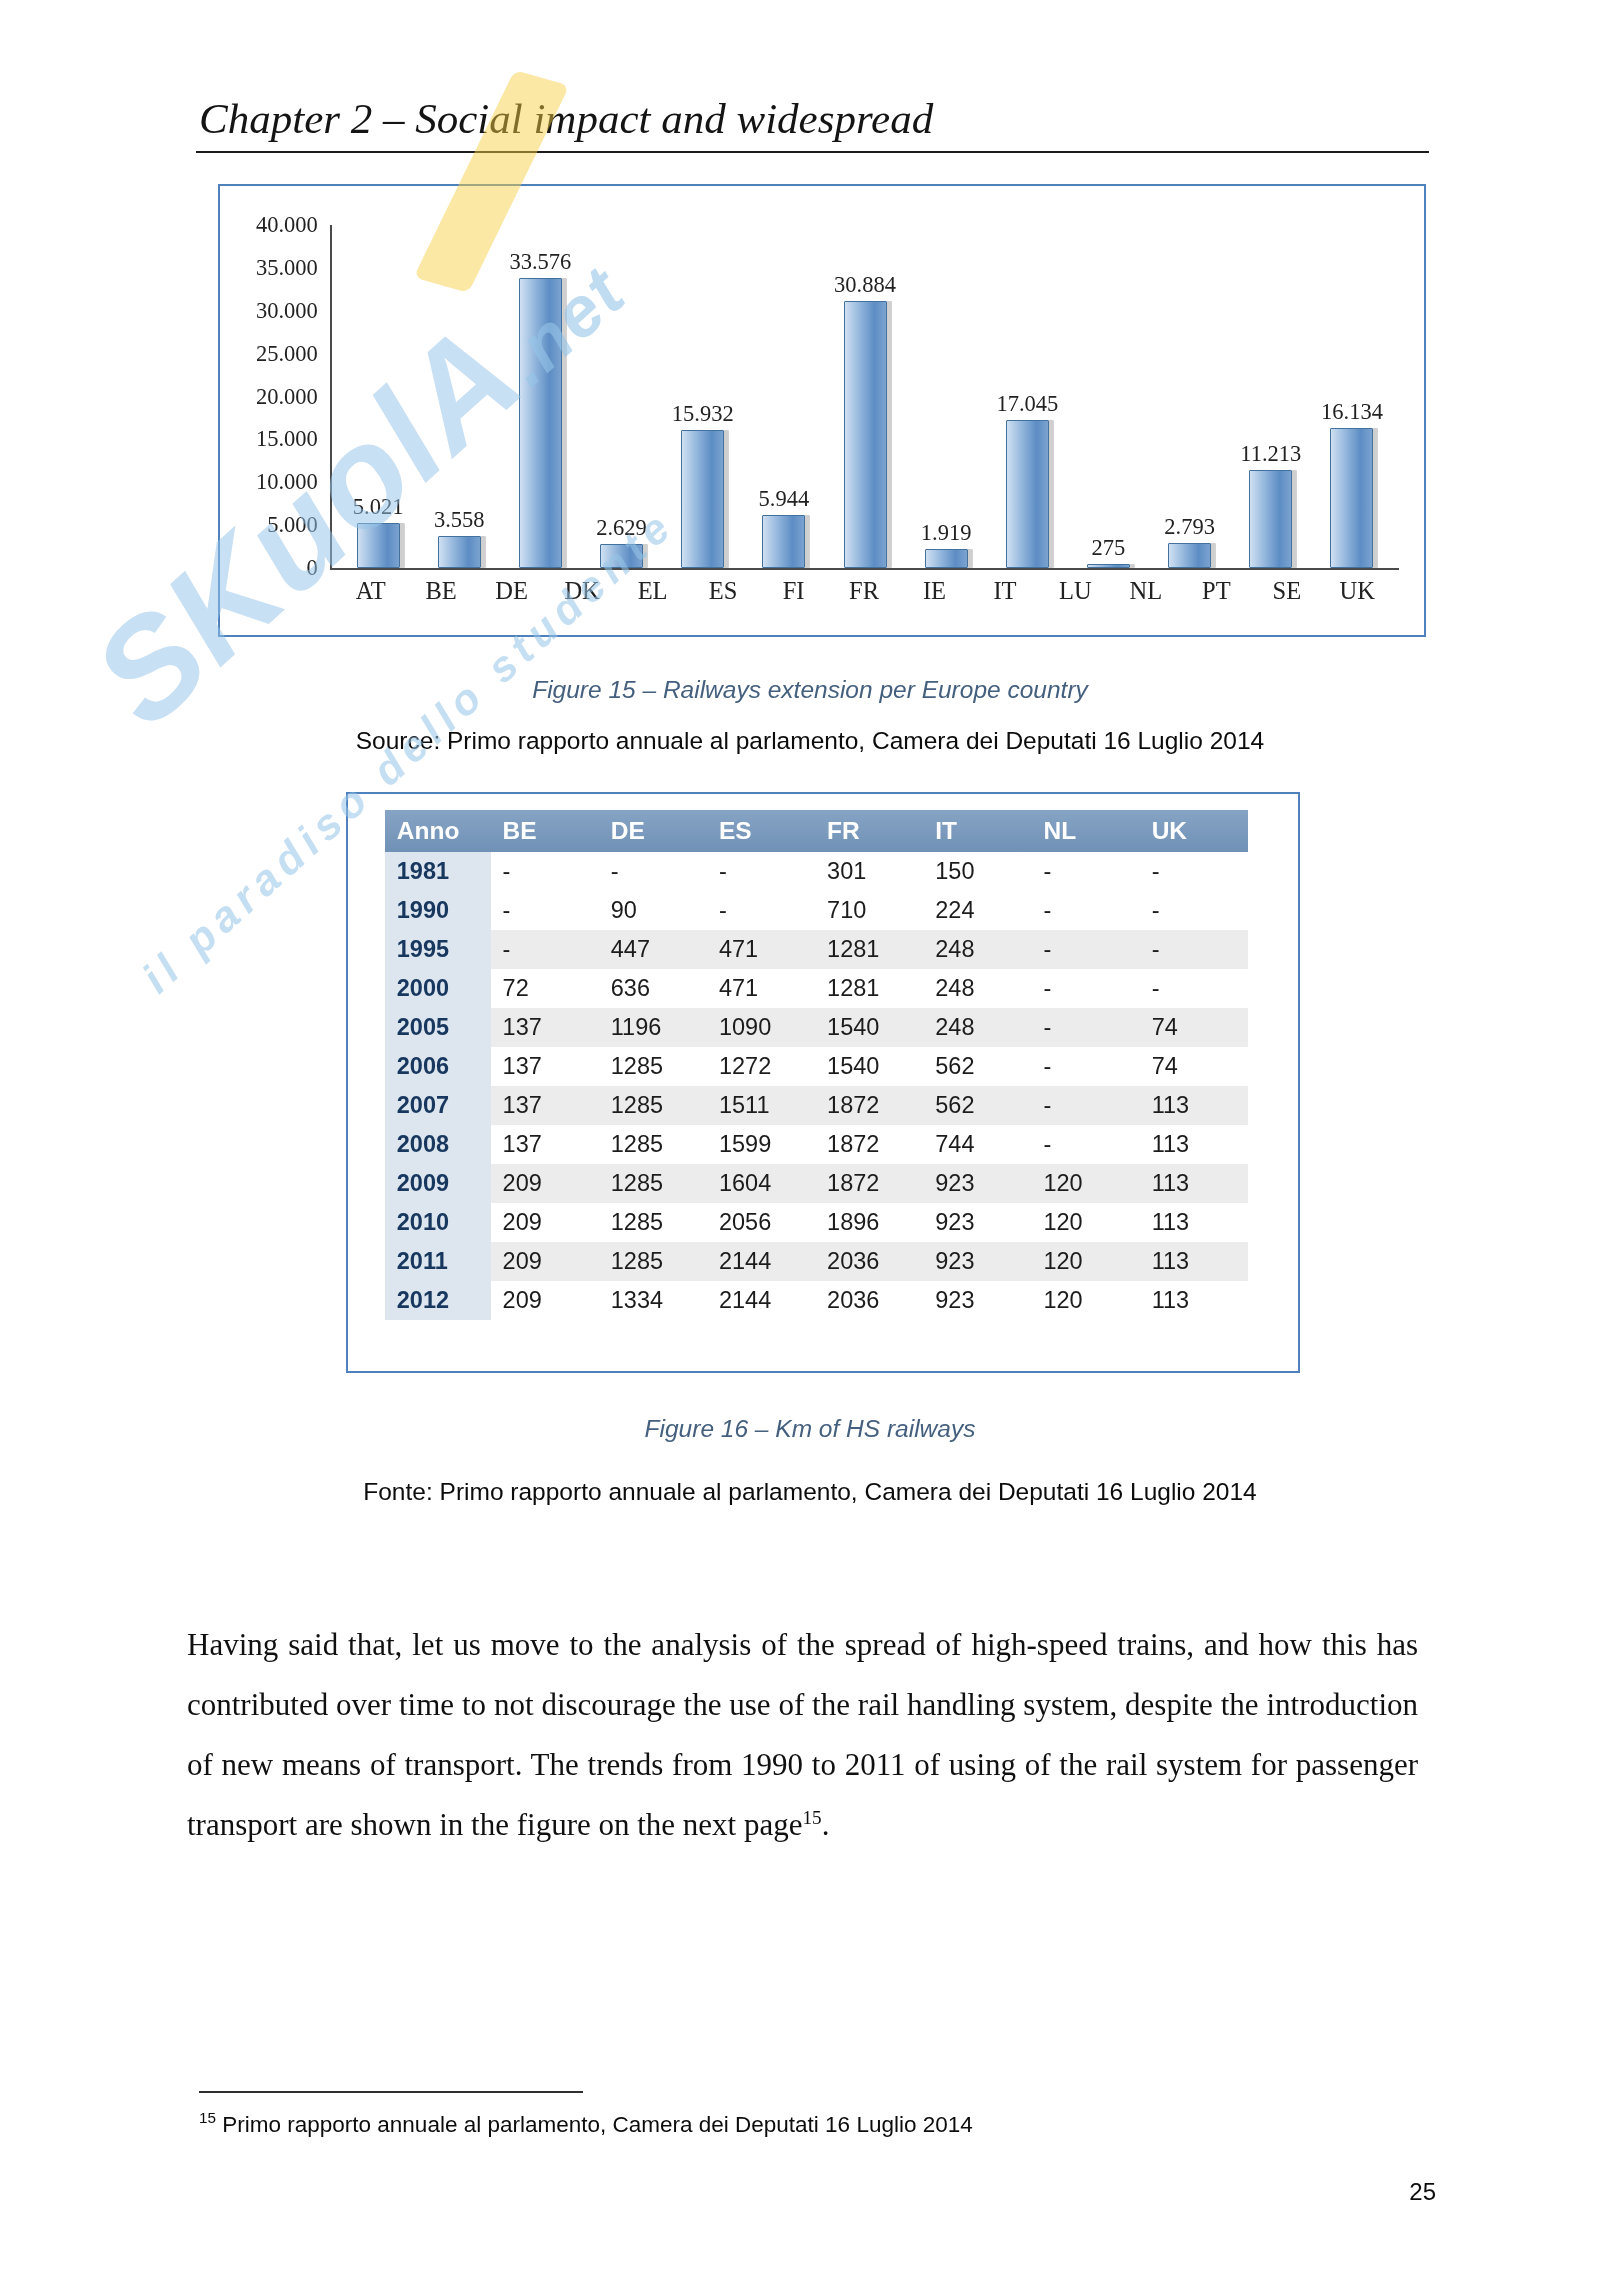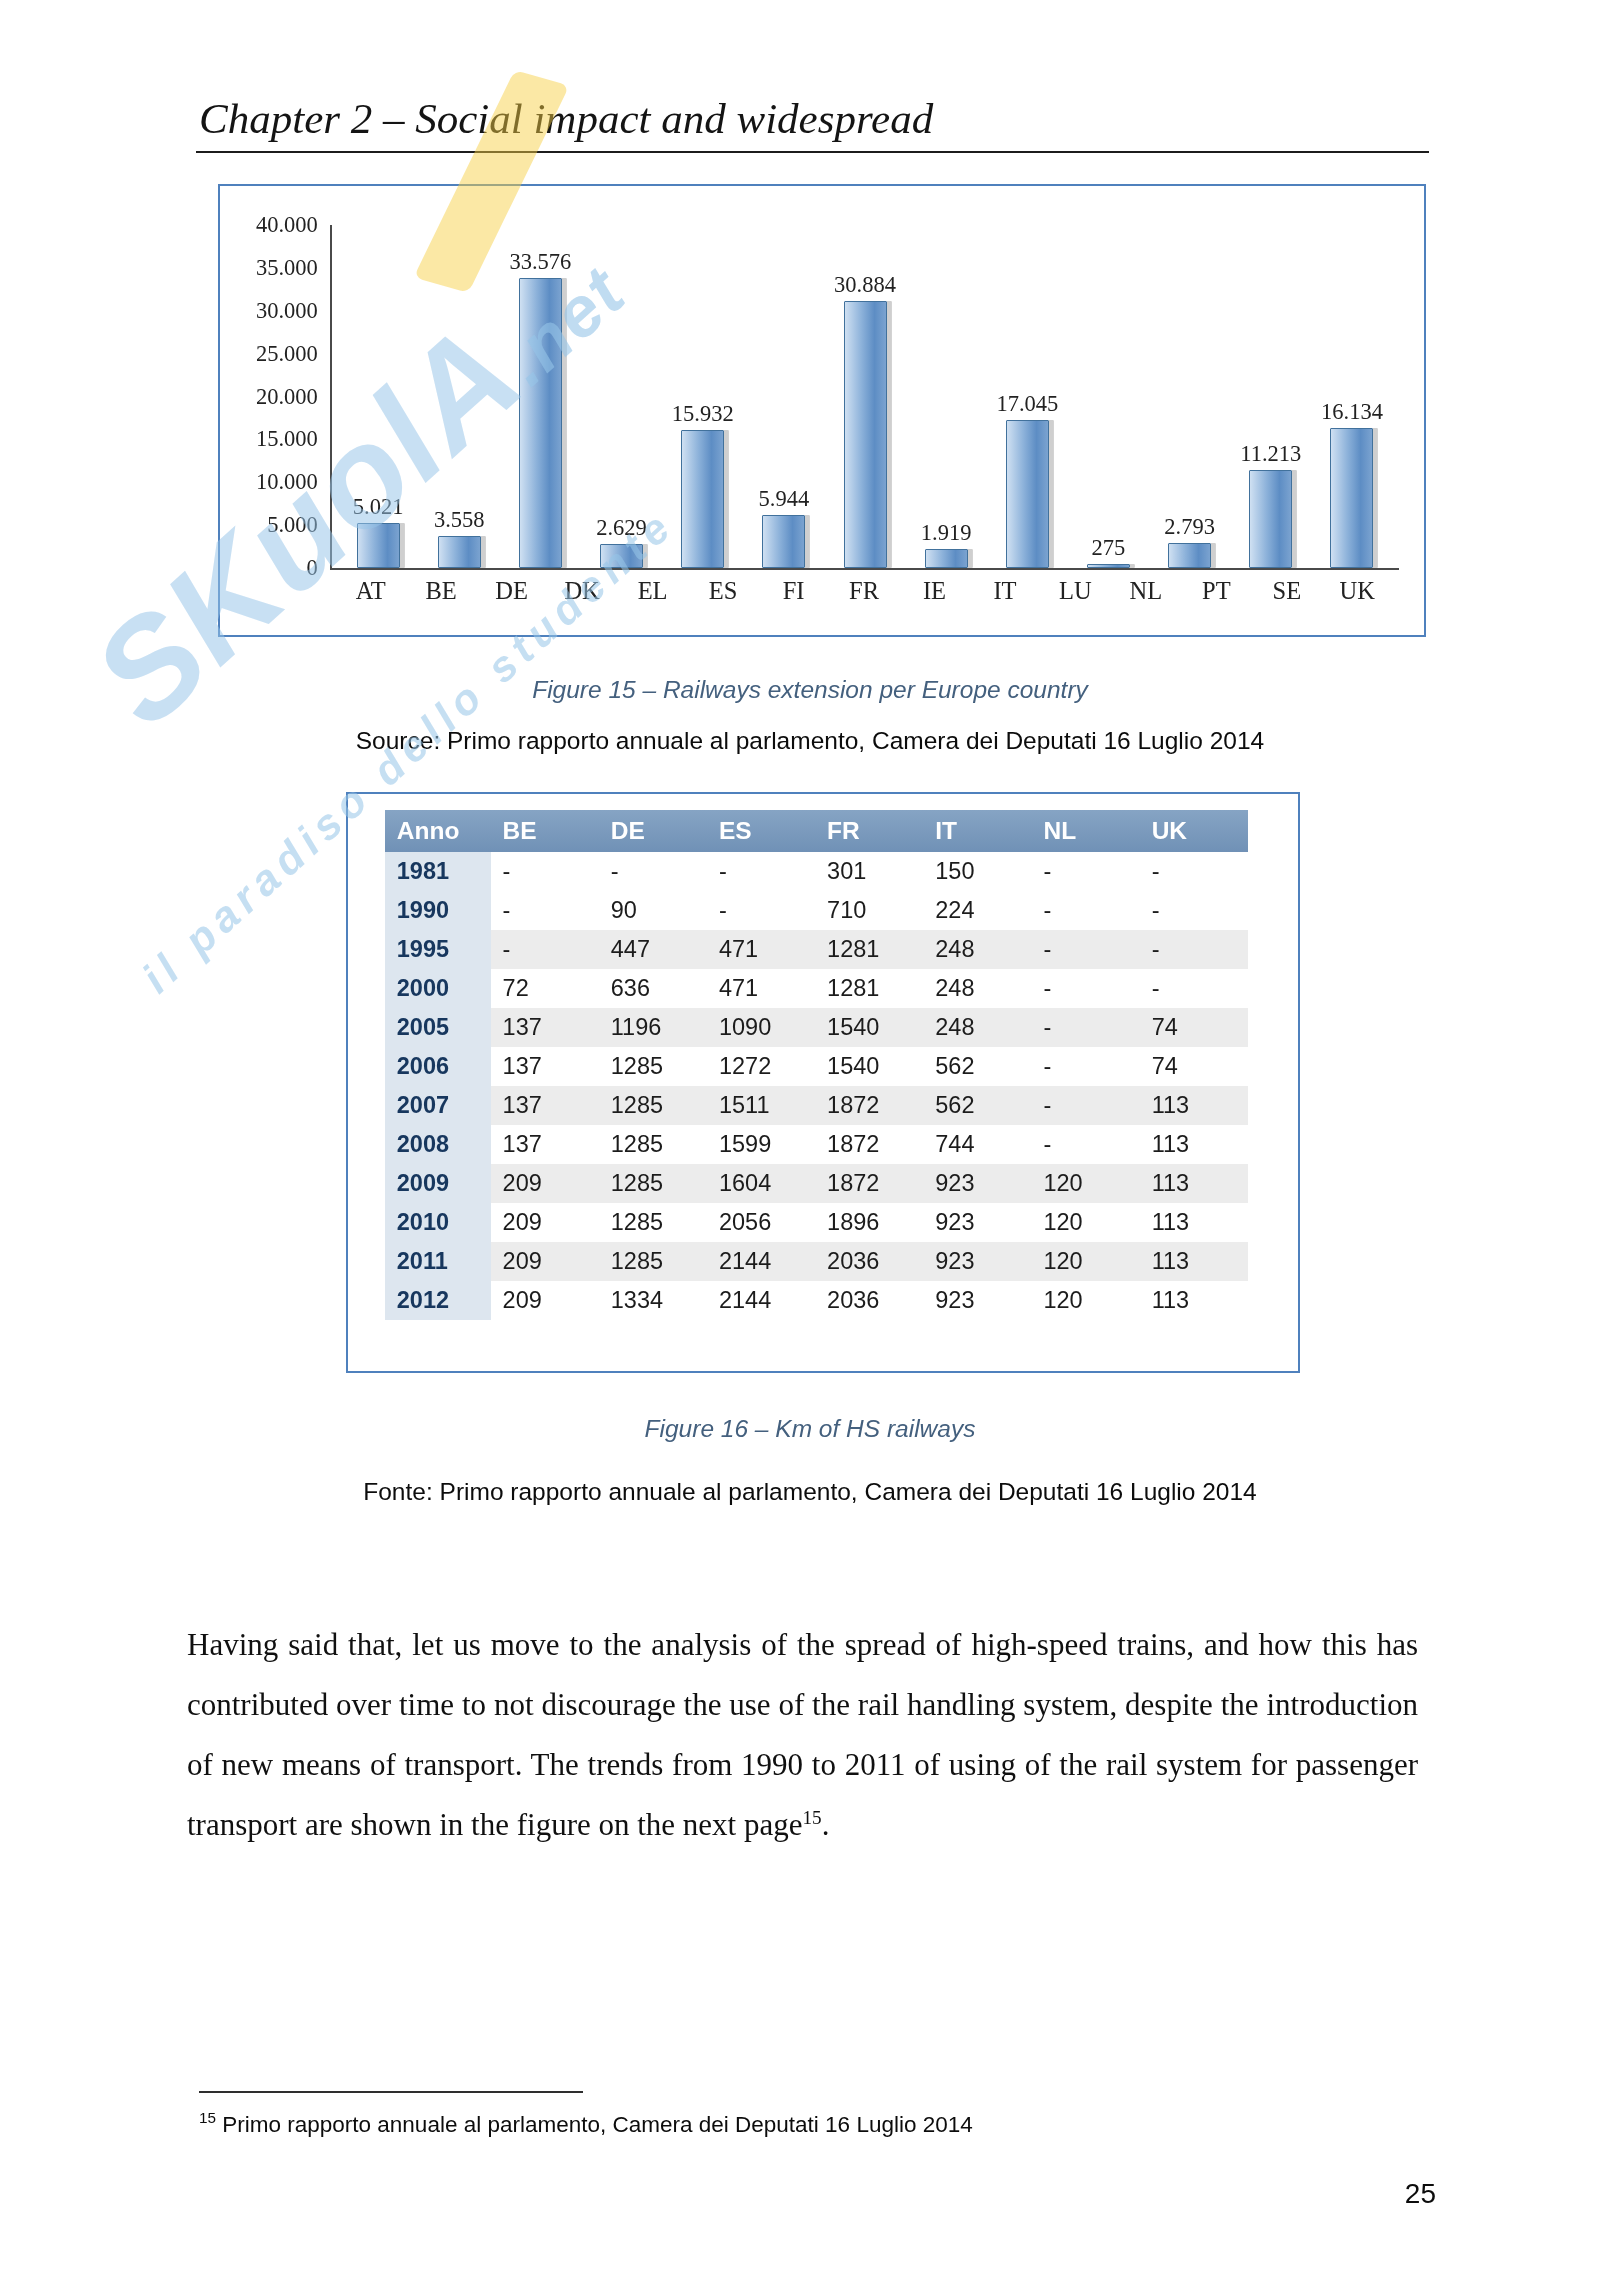--- a/index.html
+++ b/index.html
@@ -58,21 +58,21 @@
                   font-family:"Liberation Serif",serif;font-size:31px;line-height:60px;
                   text-align:justify;color:#101010;}
   .body-paragraph sup{font-size:0.62em;line-height:0;}
 
   
   .footnote-rule{position:absolute;left:199px;top:2091px;width:384px;border-top:2px solid #2e2e2e;}
   .footnote{position:absolute;left:199px;top:2109px;font-family:"Liberation Sans",sans-serif;
             font-size:22.5px;color:#0c0c0c;}
   .footnote sup{font-size:0.68em;}
   .page-number{position:absolute;right:184px;top:2178px;font-family:"Liberation Sans",sans-serif;
-               font-size:28px;color:#0c0c0c;}
+               font-size:24px;color:#0c0c0c;}
 
   
   .watermark{position:absolute;left:0;top:39px;width:1029px;height:1127px;pointer-events:none;z-index:7;}
   .wm-pencil{position:absolute;left:463px;top:29px;width:57px;height:227px;
              background:rgba(247,206,66,0.48);transform:rotate(16deg) skewX(-10deg);border-radius:8.8px;}
   .wm-brand{position:absolute;left:116px;top:578px;transform:rotate(-42deg);transform-origin:left center;
             font-family:"Liberation Sans",sans-serif;font-weight:bold;font-style:italic;font-size:139px;
             letter-spacing:2px;color:rgba(150,196,232,0.52);white-space:nowrap;}
   .wm-net{font-size:71px;color:rgba(150,196,232,0.6);}
   .wm-tagline{position:absolute;left:149px;top:921px;transform:rotate(-42deg);transform-origin:left center;

